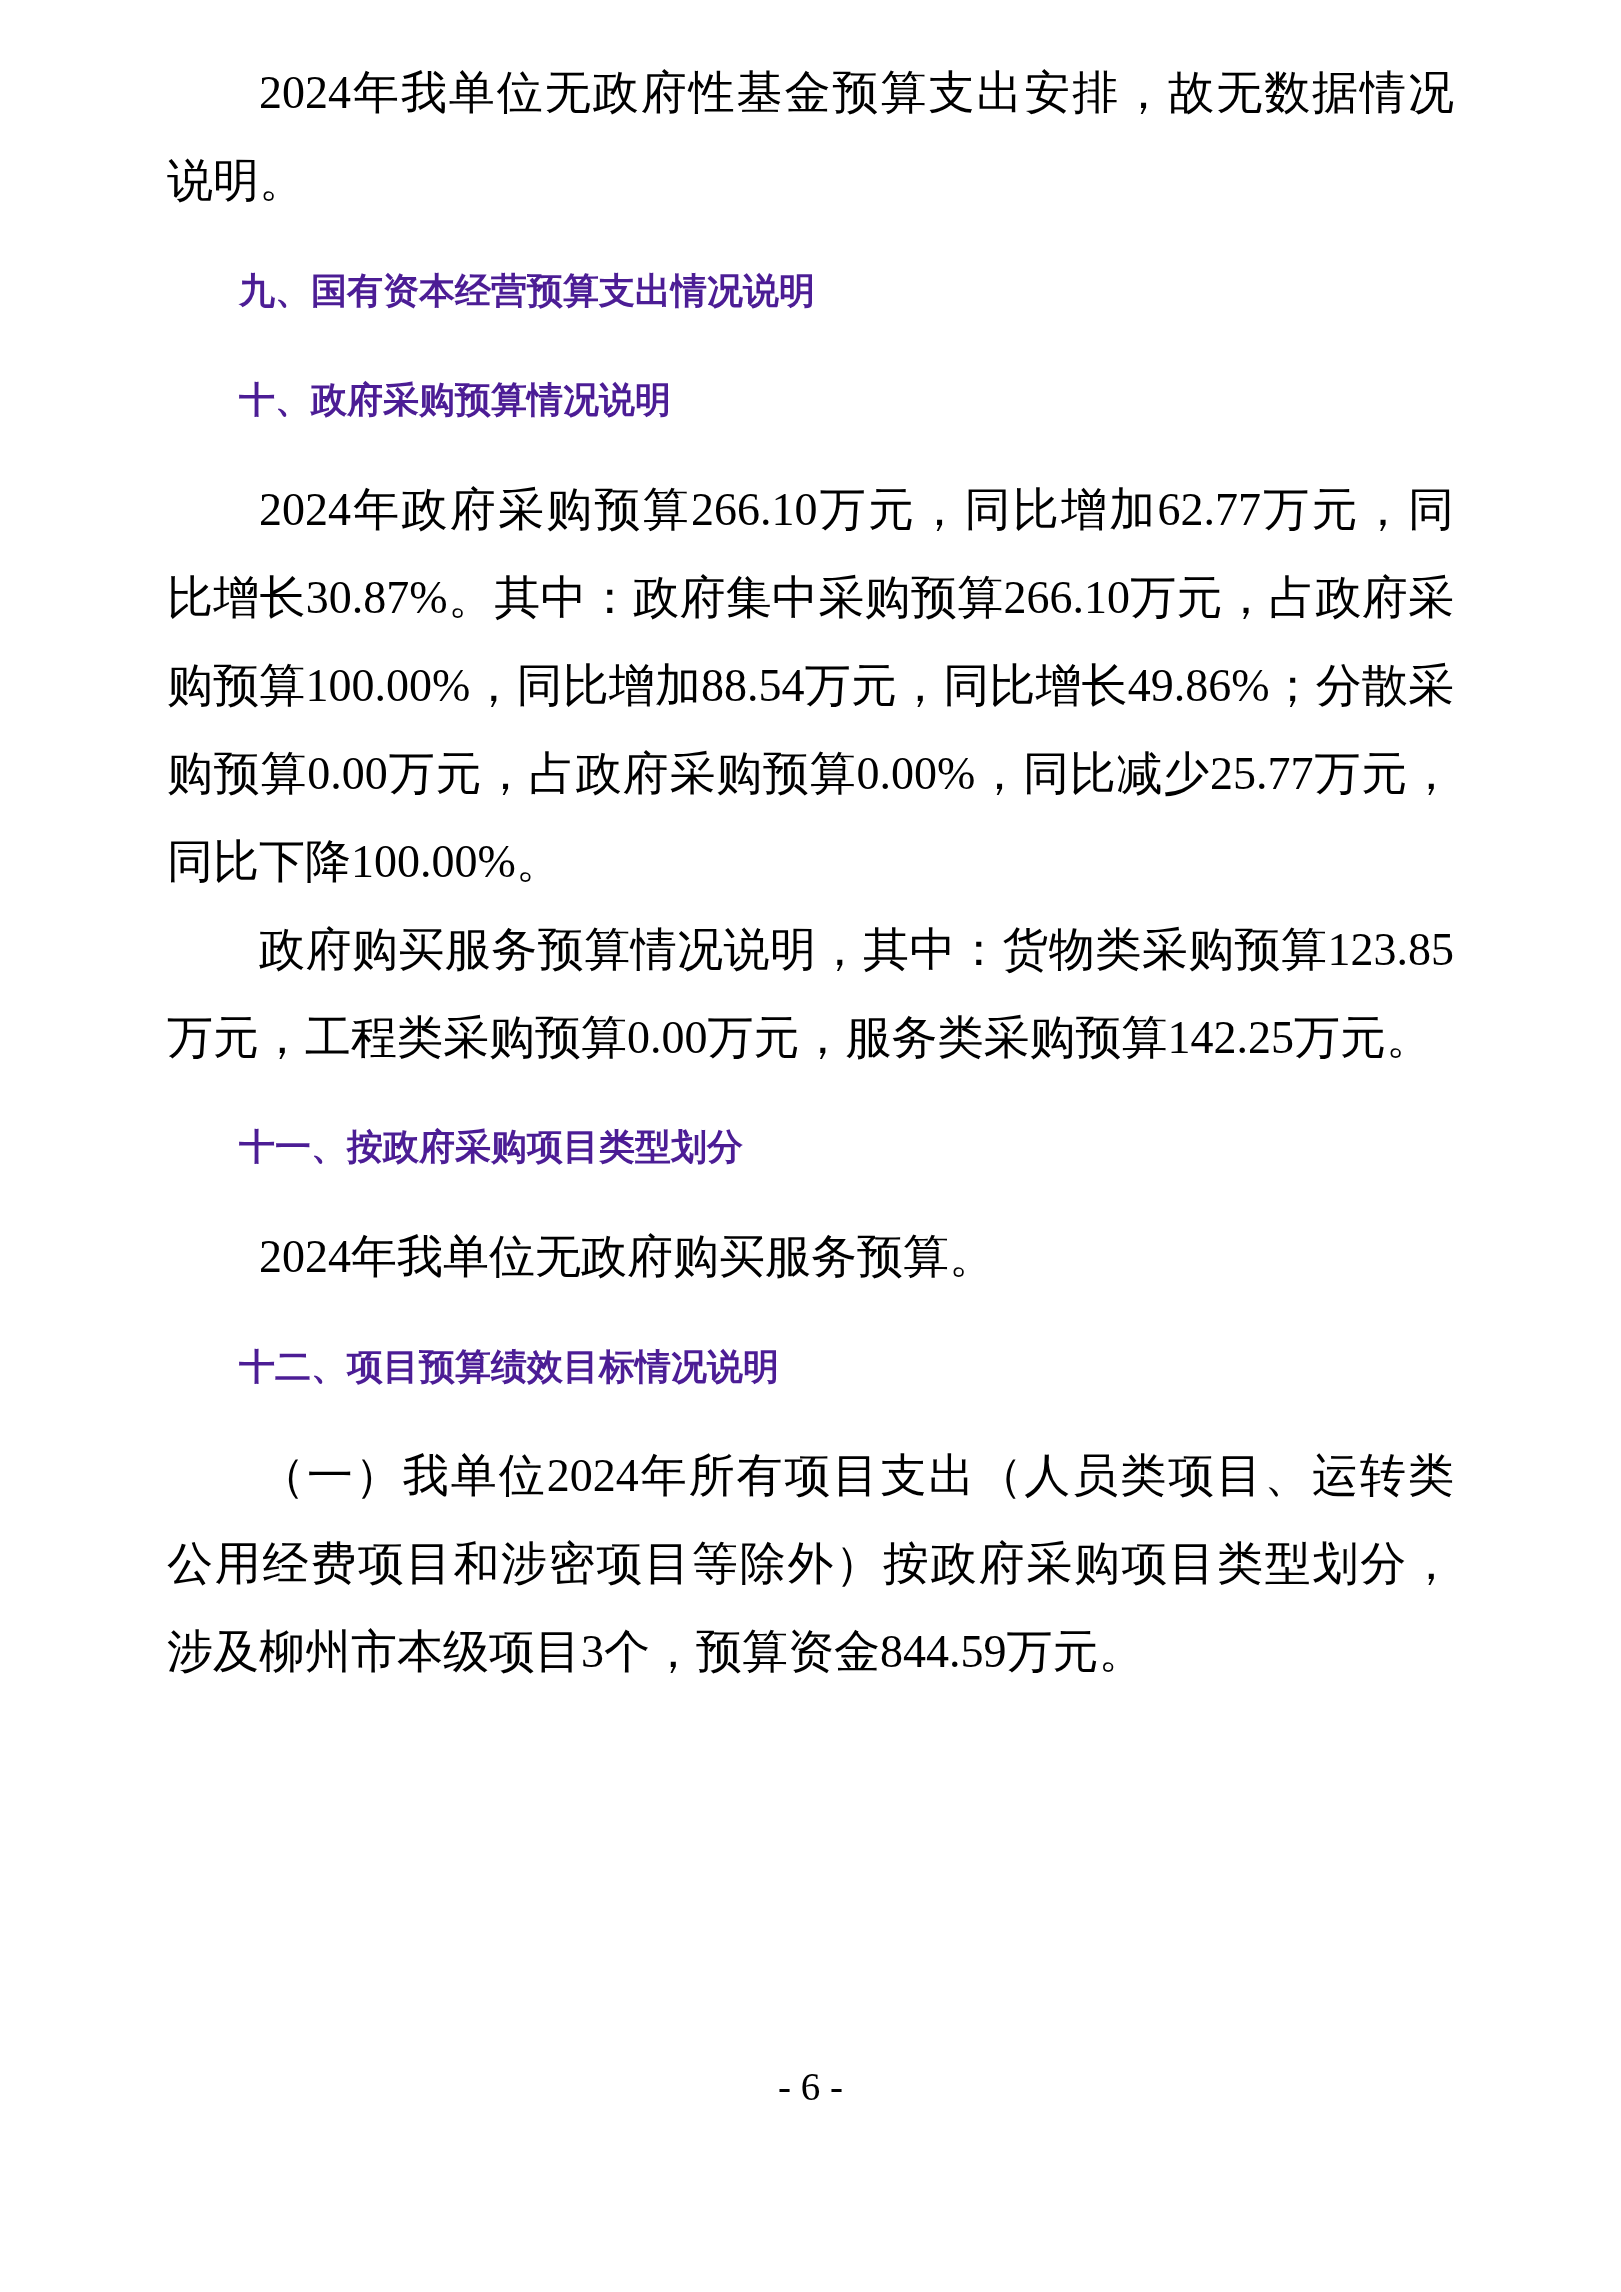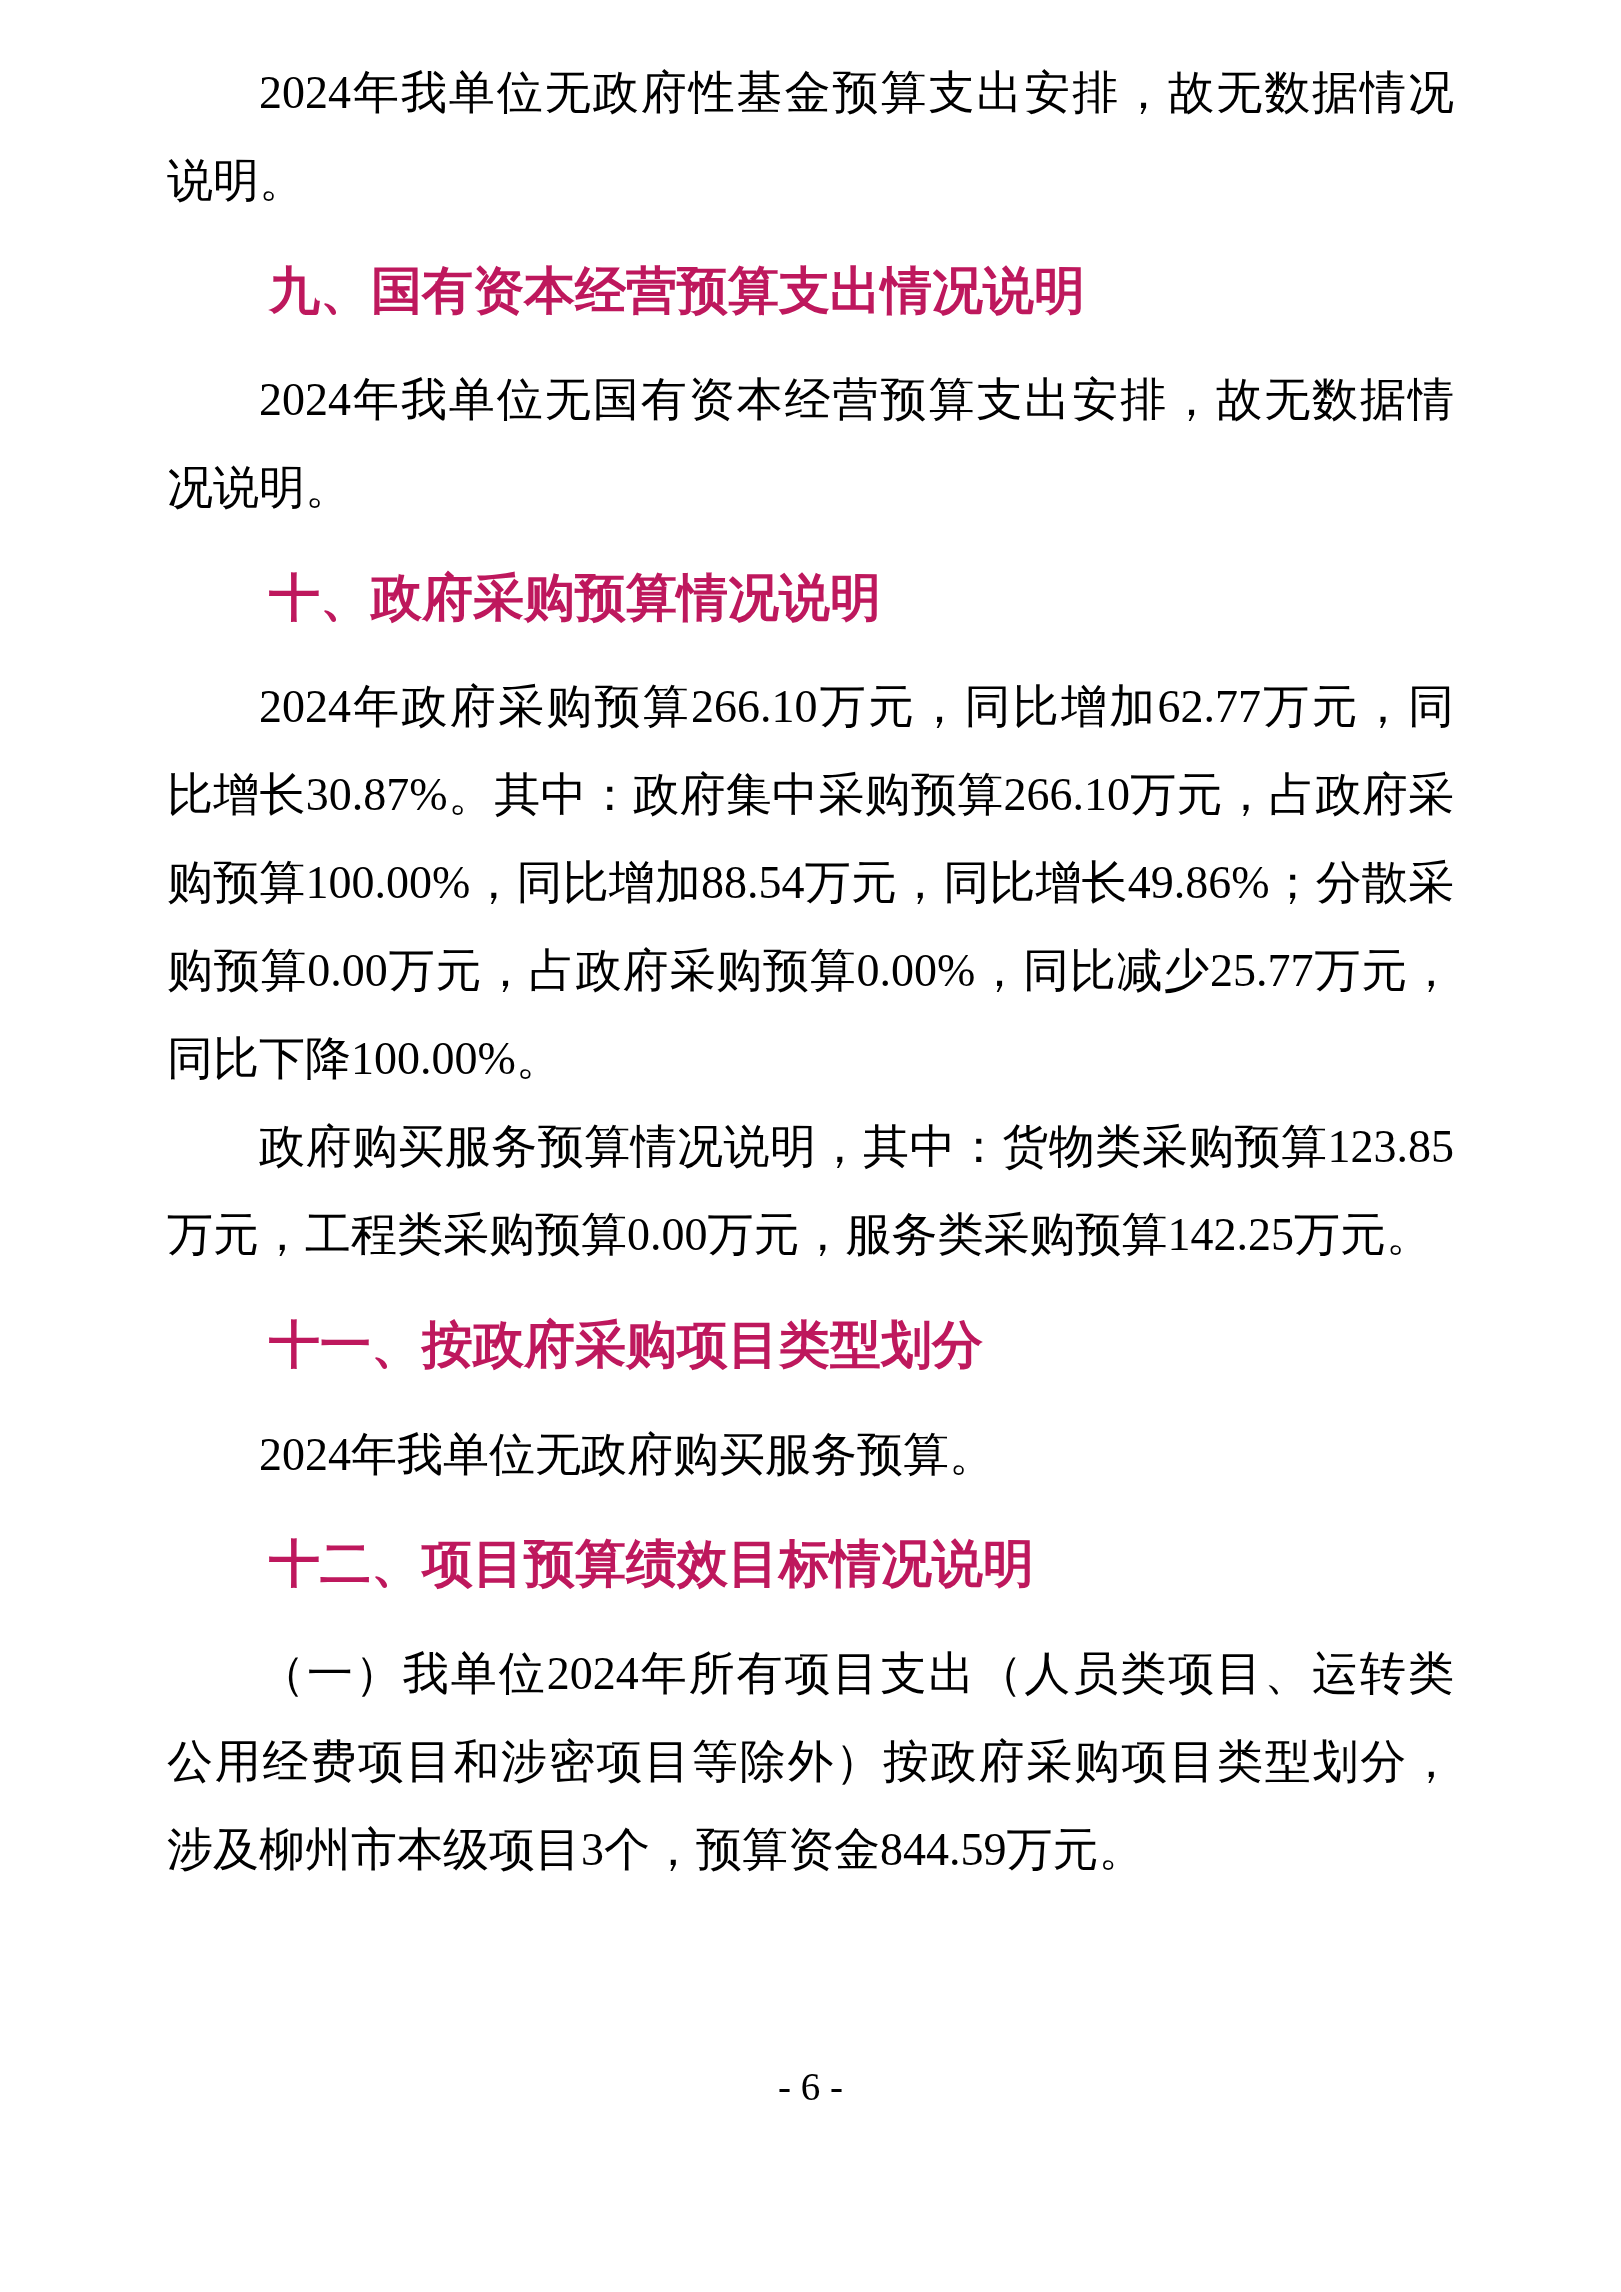--- a/index.html
+++ b/index.html
@@ -24,24 +24,24 @@
     line-height: 88px;
     text-align: justify;
     text-justify: inter-character;
     text-indent: 2em;
     color: #000000;
   }
   .heading {
     margin: 21.6px 0 21.6px 0;
     font-family: "Liberation Sans", "DejaVu Sans", sans-serif;
     font-weight: 700;
-    font-size: 51px;
+    font-size: 36px;
     line-height: 88px;
     text-indent: 2em;
-    color: #be185d;
+    color: #4c1d95;
   }
   .page-footer {
     position: absolute;
     left: 0;
     right: 0;
     bottom: 25.5px;
     text-align: center;
     font-family: "Liberation Serif", "DejaVu Serif", serif;
     font-size: 39px;
     color: #000000;
@@ -49,21 +49,20 @@
 </style>
 </head>
 <body>
 
 <div class="doc-page">
 
   <p class="para">2024年我单位无政府性基金预算支出安排，故无数据情况说明。</p>
 
   <h2 class="heading">九、国有资本经营预算支出情况说明</h2>
 
-  <p class="para">2024年我单位无国有资本经营预算支出安排，故无数据情况说明。</p>
 
   <h2 class="heading">十、政府采购预算情况说明</h2>
 
   <p class="para">2024年政府采购预算266.10万元，同比增加62.77万元，同比增长30.87%。其中：政府集中采购预算266.10万元，占政府采购预算100.00%，同比增加88.54万元，同比增长49.86%；分散采购预算0.00万元，占政府采购预算0.00%，同比减少25.77万元，同比下降100.00%。</p>
 
   <p class="para">政府购买服务预算情况说明，其中：货物类采购预算123.85万元，工程类采购预算0.00万元，服务类采购预算142.25万元。</p>
 
 
   <h2 class="heading">十一、按政府采购项目类型划分</h2>
 

